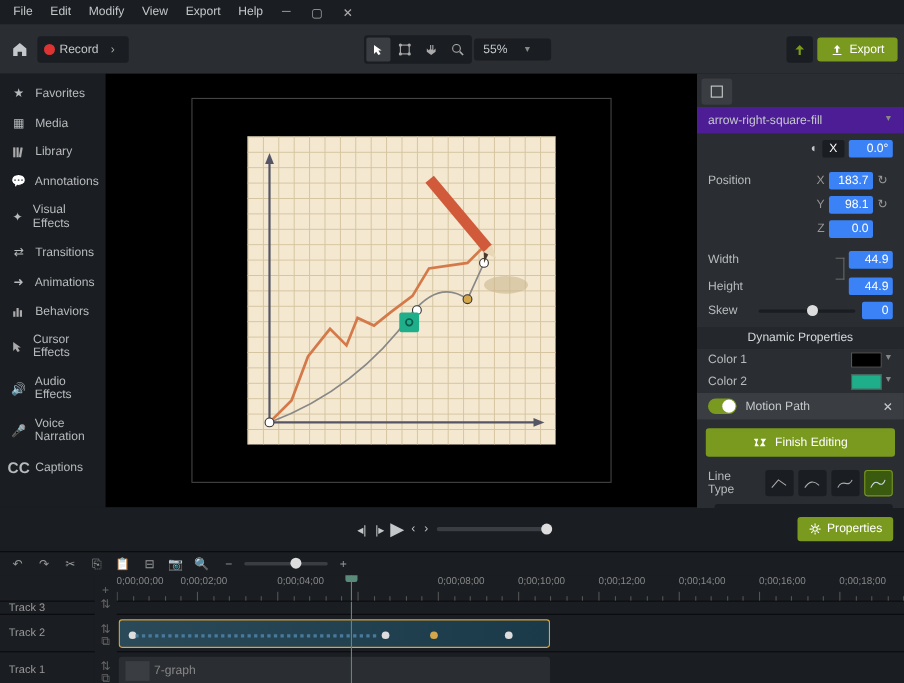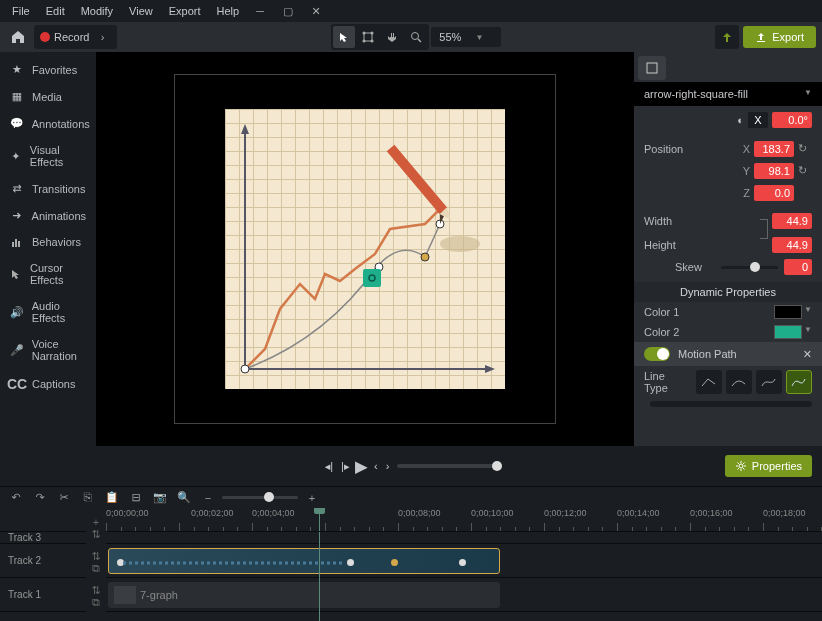--- a/index.html
+++ b/index.html
@@ -2,21 +2,21 @@
 <html><head>
 <meta charset="utf-8">
 <style>
 * { margin: 0; padding: 0; box-sizing: border-box; font-family: -apple-system, "Segoe UI", Arial, sans-serif; }
 body { background: #1a1d21; color: #c5c8cb; font-size: 11px; overflow: hidden; width: 822px; height: 621px; }
 .titlebar { height: 22px; background: #1a1d21; display: flex; align-items: center; padding: 0 4px; }
 .menu-item { padding: 3px 8px; cursor: pointer; color: #c5c8cb; }
 .title-text { flex: 1; text-align: center; color: #aaa; }
 .win-controls { display: flex; gap: 2px; }
 .win-btn { width: 26px; height: 18px; display: flex; align-items: center; justify-content: center; cursor: pointer; color: #aaa; }
-.toolbar { height: 30px; background: #2a2d31; display: flex; align-items: center; padding: 0 6px; gap: 4px; }
+.toolbar { height: 45px; background: #2a2d31; display: flex; align-items: center; padding: 0 6px; gap: 4px; }
 .home-btn { width: 24px; height: 24px; display: flex; align-items: center; justify-content: center; }
 .record-wrap { background: #1a1d21; border-radius: 3px; display: flex; align-items: center; height: 24px; padding: 0 6px; gap: 4px; }
 .record-btn { display: flex; align-items: center; gap: 4px; cursor: pointer; }
 .rec-dot { width: 10px; height: 10px; border-radius: 50%; background: #d33; }
 .chev-btn { width: 18px; height: 18px; display: flex; align-items: center; justify-content: center; cursor: pointer; color: #aaa; }
 .center-tools { flex:1; display:flex; justify-content:center; align-items:center; gap:2px; }
 .tool-group { background: #1a1d21; border-radius:3px; display:flex; padding:2px; gap:2px; }
 .tool-btn { width:22px; height:22px; display:flex; align-items:center; justify-content:center; cursor:pointer; border-radius:2px; }
 .tool-btn.active { background:#3a3d41; }
 .zoom-select { background:#1a1d21; border:none; color:#c5c8cb; padding:4px 18px 4px 8px; border-radius:3px; width:70px; position:relative; display:flex; align-items:center; justify-content:space-between; cursor:pointer; }
@@ -26,24 +26,24 @@
 .sidebar { width:96px; background:#1a1d21; padding:4px 0; }
 .side-item { display:flex; align-items:center; gap:8px; padding:7px 10px; cursor:pointer; color:#b8bbbd; }
 .side-icon { width:14px; display:flex; align-items:center; justify-content:center; }
 .canvas-area { flex:1; background:#000; display:flex; align-items:center; justify-content:center; padding:24px; }
 .canvas-frame { width:382px; height:350px; background:#000; display:flex; align-items:center; justify-content:center; position:relative; border:1px solid #444; }
 .graph-paper { width:280px; height:280px; background:#f4e8d0; position:relative; background-image: linear-gradient(#d4c4a0 1px, transparent 1px), linear-gradient(90deg, #d4c4a0 1px, transparent 1px); background-size:14px 14px; }
 .props { width:188px; background:#2a2d31; display:flex; flex-direction:column; overflow-y:auto; }
 .prop-tabs { height:30px; display:flex; gap:4px; padding:4px; }
 .prop-tab { width:28px; height:24px; background:#1a1d21; border-radius:3px; display:flex; align-items:center; justify-content:center; cursor:pointer; }
 .prop-tab.active { background:#3a3d41; }
-.obj-title { background:#000000; padding:6px 10px; display:flex; align-items:flex-start; justify-content:space-between; }
+.obj-title { background:#4c1d95; padding:6px 10px; display:flex; align-items:flex-start; justify-content:space-between; }
 .rot-row { display:flex; justify-content:flex-end; align-items:center; gap:4px; padding:6px 10px; }
 .rot-sel { background:#1a1d21; width:20px; height:16px; border-radius:2px; display:flex; align-items:center; justify-content:center; }
-.num-field { background:#ef4444; color:#fff; padding:2px 4px; width:40px; text-align:right; border-radius:2px; }
+.num-field { background:#3b82f6; color:#fff; padding:2px 4px; width:40px; text-align:right; border-radius:2px; }
 .prop-row { display:flex; align-items:center; justify-content:space-between; padding:3px 10px; }
 .prop-lbl { color:#b8bbbd; }
 .xyz { display:flex; align-items:center; gap:4px; }
 .xyz-lbl { width:12px; text-align:right; color:#999; }
 .reset-ico { width:14px; height:14px; cursor:pointer; color:#999; }
 .section-hdr { text-align:center; padding:4px 0; font-weight:500; color:#d5d8db; background:#24272b; margin-top:4px; }
 .swatch { width:28px; height:14px; border:1px solid #555; cursor:pointer; }
 .motion-hdr { background:#3a3d41; display:flex; align-items:center; padding:5px 10px; gap:8px; }
 .toggle { width:26px; height:14px; background:#7a9a1f; border-radius:7px; position:relative; cursor:pointer; }
 .toggle-knob { width:12px; height:12px; background:#fff; border-radius:50%; position:absolute; top:1px; left:13px; }
@@ -171,20 +171,30 @@
   <div class="sidebar">
     <div class="side-item">
         <span class="side-icon">★</span>
         <span>Favorites</span>
       </div>
     <div class="side-item">
         <span class="side-icon">▦</span>
         <span>Media</span>
       </div>
     <div class="side-item">
+        <span class="side-icon">
+          <svg width="12" height="12">
+            <rect x="1" y="2" width="2" height="9" fill="#aaa"></rect>
+            <rect x="4" y="2" width="2" height="9" fill="#aaa"></rect>
+            <rect x="7" y="2" width="2" height="9" fill="#aaa" transform="rotate(10 8 6)"></rect>
+          </svg>
+        </span>
+        <span>Library</span>
+      </div>
+    <div class="side-item">
         <span class="side-icon">💬</span>
         <span>Annotations</span>
       </div>
     <div class="side-item">
         <span class="side-icon">✦</span>
         <span>Visual Effects</span>
       </div>
     <div class="side-item">
         <span class="side-icon">⇄</span>
         <span>Transitions</span>
@@ -307,21 +317,21 @@
         </div>
     </div>
     <div class="prop-row">
       <span class="prop-lbl">Height</span>
       <div class="xyz">
           <span style="width:8px;"></span>
           <span class="num-field">44.9</span>
         </div>
     </div>
     <div class="slider-row">
-      <span class="prop-lbl" style="width:40px;margin-left:31px;">Skew</span>
+      <span class="prop-lbl" style="width:40px;">Skew</span>
       <div class="slider-track">
           <div class="slider-thumb" style="left:50%;"></div>
         </div>
       <span class="num-field" style="width:28px;">0</span>
     </div>
     <div class="section-hdr">Dynamic Properties</div>
     <div class="prop-row">
       <span class="prop-lbl">Color 1</span>
       <div style="display:flex;gap:2px;">
           <div class="swatch" style="background:#000;"></div>
@@ -334,20 +344,26 @@
           <div class="swatch" style="background:#1fae8a;"></div>
           <span class="caret">▼</span>
         </div>
     </div>
     <div class="motion-hdr">
       <div class="toggle">
           <div class="toggle-knob"></div>
         </div>
       <span style="flex:1;text-align:left;">Motion Path</span>
       <span>✕</span>
+    </div>
+    <div class="finish-btn">
+      <svg width="14" height="12">
+          <path fill="#fff" d="M1 3h3l-2 6h3M7 3 11 3 7 9h4" stroke="#fff"></path>
+        </svg>
+      <span>Finish Editing</span>
     </div>
     <div class="line-types">
       <span class="prop-lbl">Line Type</span>
       <div style="flex:1;"></div>
       <div class="line-type-btn">
           <svg width="18" height="14">
             <polyline points="2,11 8,4 15,9" stroke="#aaa" fill="none"></polyline>
           </svg>
         </div>
       <div class="line-type-btn">
@@ -441,21 +457,21 @@
       <div class="playhead" style="left:213px;">
         <div class="playhead-top"></div>
 
       </div>
     <div class="tick" style="left: 0px;">0;00;00;00</div>
         <div class="tick-line" style="left: 0px; height: 8px;"></div>
         <div class="tick-line" style="left: 14.6px; height: 4px;"></div>
         <div class="tick-line" style="left: 29.2px; height: 4px;"></div>
         <div class="tick-line" style="left: 43.8px; height: 4px;"></div>
         <div class="tick-line" style="left: 58.4px; height: 4px;"></div>
-        <div class="tick" style="left: 85px;">0;00;02;00</div>
+        <div class="tick" style="left: 58px;">0;00;02;00</div>
         <div class="tick-line" style="left: 73px; height: 8px;"></div>
         <div class="tick-line" style="left: 87.6px; height: 4px;"></div>
         <div class="tick-line" style="left: 102.2px; height: 4px;"></div>
         <div class="tick-line" style="left: 116.8px; height: 4px;"></div>
         <div class="tick-line" style="left: 131.4px; height: 4px;"></div>
         <div class="tick" style="left: 146px;">0;00;04;00</div>
         <div class="tick-line" style="left: 146px; height: 8px;"></div>
         <div class="tick-line" style="left: 160.6px; height: 4px;"></div>
         <div class="tick-line" style="left: 175.2px; height: 4px;"></div>
         <div class="tick-line" style="left: 189.8px; height: 4px;"></div>

